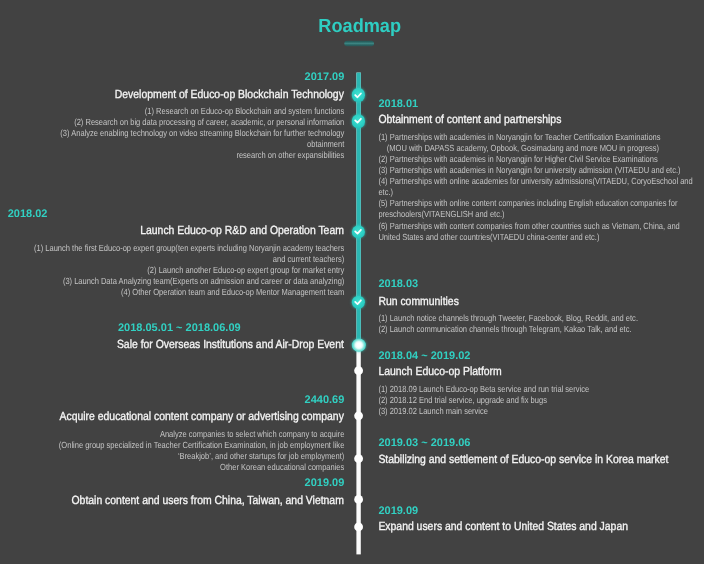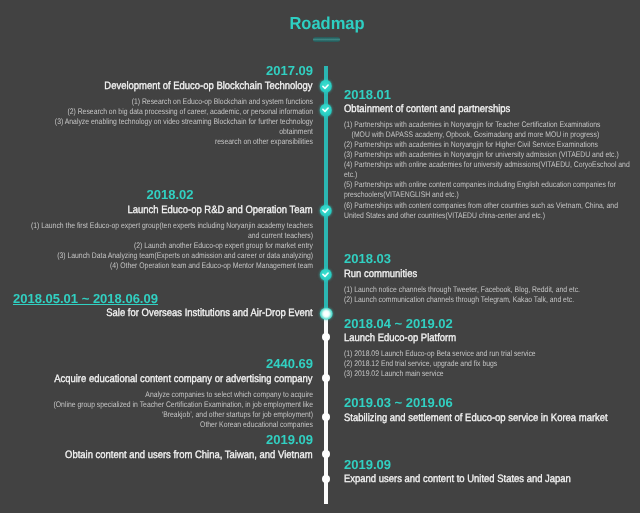--- a/index.html
+++ b/index.html
@@ -39,48 +39,48 @@
   }
   .check svg{position:absolute;left:3.1px;top:4.2px;overflow:visible;}
   .dot-active{
     width:12.5px;height:12.5px;border-radius:50%;
     box-shadow:0 0 2.2px 0.4px rgba(45,215,200,0.5);
     background:radial-gradient(circle at 50% 50%, #ffffff 0%, #fbffff 22%, #e2fbf8 36%, #7ae3d7 56%, #2ecdc2 76%, #24bdb6 100%);
   }
   .dot{
     width:8px;height:8px;border-radius:50%;background:#fefefe;
   }
-  .date{color:#31d0c2;font-size:13px;font-weight:bold;letter-spacing:0px;line-height:10px;}
+  .date{color:#31d0c2;font-size:10px;font-weight:bold;letter-spacing:0px;line-height:10px;}
   .heading{color:#f5f5f5;font-size:10.7px;font-weight:normal;line-height:12px;letter-spacing:0px;
     -webkit-text-stroke:0.3px #f5f5f5;}
   .body{color:#c5c5c5;font-size:8.1px;line-height:10.1px;letter-spacing:0px;white-space:pre;}
   .heading, .date{white-space:pre;}
 </style>
 </head>
 <body>
 
 <div class="page">
   <div class="title">Roadmap</div>
   <div class="title-underline"></div>
   <div class="axis"></div>
   <div class="axis-filled"></div>
   <div id="sections">
       <div class="date left" style="position: absolute; top: 66.25px; width: 300px; transform: scaleX(1) translateZ(0px); left: 13px; transform-origin: right top; text-align: right;">2017.09</div>
       <div class="heading left" style="position: absolute; top: 79.75px; width: 338.6px; transform: scaleX(0.886) translateZ(0px); left: -25.6005px; transform-origin: right top; text-align: right;">Development of Educo-op Blockchain Technology</div>
       <div class="body left" style="position: absolute; top: 96.55px; width: 355.03px; transform: scaleX(0.845) translateZ(0px); left: -42.0296px; transform-origin: right top; text-align: right;"><div>(1) Research on Educo-op Blockchain and system functions</div><div>(2) Research on big data processing of career, academic, or personal information</div><div>(3) Analyze enabling technology on video streaming Blockchain for further technology</div><div>obtainment</div><div>research on other expansibilities</div></div>
       <div class="date right" style="position: absolute; top: 89.5px; width: 300px; transform: scaleX(1) translateZ(0px); left: 344px; transform-origin: left top; text-align: left;">2018.01</div>
       <div class="heading right" style="position: absolute; top: 103px; width: 338.6px; transform: scaleX(0.886) translateZ(0px); left: 344px; transform-origin: left top; text-align: left;">Obtainment of content and partnerships</div>
       <div class="body right" style="position: absolute; top: 119.8px; width: 355.03px; transform: scaleX(0.845) translateZ(0px); left: 344px; transform-origin: left top; text-align: left;"><div>(1) Partnerships with academies in Noryangjin for Teacher Certification Examinations</div><div>    (MOU with DAPASS academy, Opbook, Gosimadang and more MOU in progress)</div><div>(2) Partnerships with academies in Noryangjin for Higher Civil Service Examinations</div><div>(3) Partnerships with academies in Noryangjin for university admission (VITAEDU and etc.)</div><div>(4) Partnerships with online academies for university admissions(VITAEDU, CoryoEschool and</div><div>etc.)</div><div>(5) Partnerships with online content companies including English education companies for</div><div>preschoolers(VITAENGLISH and etc.)</div><div>(6) Partnerships with content companies from other countries such as Vietnam, China, and</div><div>United States and other countries(VITAEDU china-center and etc.)</div></div>
-      <div class="date left" style="position: absolute; top: 190.4px; width: 300px; transform: scaleX(1) translateZ(0px); left: 20px; transform-origin: right top; text-align: center;">2018.02</div>
+      <div class="date left" style="position: absolute; top: 190.4px; width: 300px; transform: scaleX(1) translateZ(0px); left: 7px; transform-origin: right top; text-align: left;">2018.02</div>
       <div class="heading left" style="position: absolute; top: 203.9px; width: 338.6px; transform: scaleX(0.886) translateZ(0px); left: -25.6005px; transform-origin: right top; text-align: right;">Launch Educo-op R&amp;D and Operation Team</div>
       <div class="body left" style="position: absolute; top: 220.7px; width: 355.03px; transform: scaleX(0.845) translateZ(0px); left: -42.0296px; transform-origin: right top; text-align: right;"><div>(1) Launch the first Educo-op expert group(ten experts including Noryanjin academy teachers</div><div>and current teachers)</div><div>(2) Launch another Educo-op expert group for market entry</div><div>(3) Launch Data Analyzing team(Experts on admission and career or data analyzing)</div><div>(4) Other Operation team and Educo-op Mentor Management team</div></div>
       <div class="date right" style="position: absolute; top: 254.2px; width: 300px; transform: scaleX(1) translateZ(0px); left: 344px; transform-origin: left top; text-align: left;">2018.03</div>
       <div class="heading right" style="position: absolute; top: 267.7px; width: 338.6px; transform: scaleX(0.886) translateZ(0px); left: 344px; transform-origin: left top; text-align: left;">Run communities</div>
       <div class="body right" style="position: absolute; top: 284.5px; width: 355.03px; transform: scaleX(0.845) translateZ(0px); left: 344px; transform-origin: left top; text-align: left;"><div>(1) Launch notice channels through Tweeter, Facebook, Blog, Reddit, and etc.</div><div>(2) Launch communication channels through Telegram, Kakao Talk, and etc.</div></div>
-      <div class="date left" style="position: absolute; top: 293.6px; width: 300px; transform: scaleX(1) translateZ(0px); left: 13px; transform-origin: right top; text-align: left; text-decoration: underline;">2018.05.01 ~ 2018.06.09</div>
+      <div class="date left" style="position: absolute; top: 293.6px; width: 300px; transform: scaleX(1) translateZ(0px); left: 13px; transform-origin: right top; text-align: center;">2018.05.01 ~ 2018.06.09</div>
       <div class="heading left" style="position: absolute; top: 307.1px; width: 338.6px; transform: scaleX(0.886) translateZ(0px); left: -25.6005px; transform-origin: right top; text-align: right;">Sale for Overseas Institutions and Air-Drop Event</div>
       <div class="date right" style="position: absolute; top: 318.8px; width: 300px; transform: scaleX(1) translateZ(0px); left: 344px; transform-origin: left top; text-align: left;">2018.04 ~ 2019.02</div>
       <div class="heading right" style="position: absolute; top: 332.3px; width: 338.6px; transform: scaleX(0.886) translateZ(0px); left: 344px; transform-origin: left top; text-align: left;">Launch Educo-op Platform</div>
       <div class="body right" style="position: absolute; top: 349.1px; width: 355.03px; transform: scaleX(0.845) translateZ(0px); left: 344px; transform-origin: left top; text-align: left;"><div>(1) 2018.09 Launch Educo-op Beta service and run trial service</div><div>(2) 2018.12 End trial service, upgrade and fix bugs</div><div>(3) 2019.02 Launch main service</div></div>
       <div class="date left" style="position: absolute; top: 359.3px; width: 300px; transform: scaleX(1) translateZ(0px); left: 13px; transform-origin: right top; text-align: right;">2440.69</div>
       <div class="heading left" style="position: absolute; top: 372.8px; width: 338.6px; transform: scaleX(0.886) translateZ(0px); left: -25.6005px; transform-origin: right top; text-align: right;">Acquire educational content company or advertising company</div>
       <div class="body left" style="position: absolute; top: 389.6px; width: 355.03px; transform: scaleX(0.845) translateZ(0px); left: -42.0296px; transform-origin: right top; text-align: right;"><div>Analyze companies to select which company to acquire</div><div>(Online group specialized in Teacher Certification Examination, in job employment like</div><div>‘Breakjob’, and other startups for job employment)</div><div>Other Korean educational companies</div></div>
       <div class="date right" style="position: absolute; top: 398.2px; width: 300px; transform: scaleX(1) translateZ(0px); left: 344px; transform-origin: left top; text-align: left;">2019.03 ~ 2019.06</div>
       <div class="heading right" style="position: absolute; top: 411.7px; width: 338.6px; transform: scaleX(0.886) translateZ(0px); left: 344px; transform-origin: left top; text-align: left;">Stabilizing and settlement of Educo-op service in Korea market</div>
       <div class="date left" style="position: absolute; top: 435px; width: 300px; transform: scaleX(1) translateZ(0px); left: 13px; transform-origin: right top; text-align: right;">2019.09</div>

